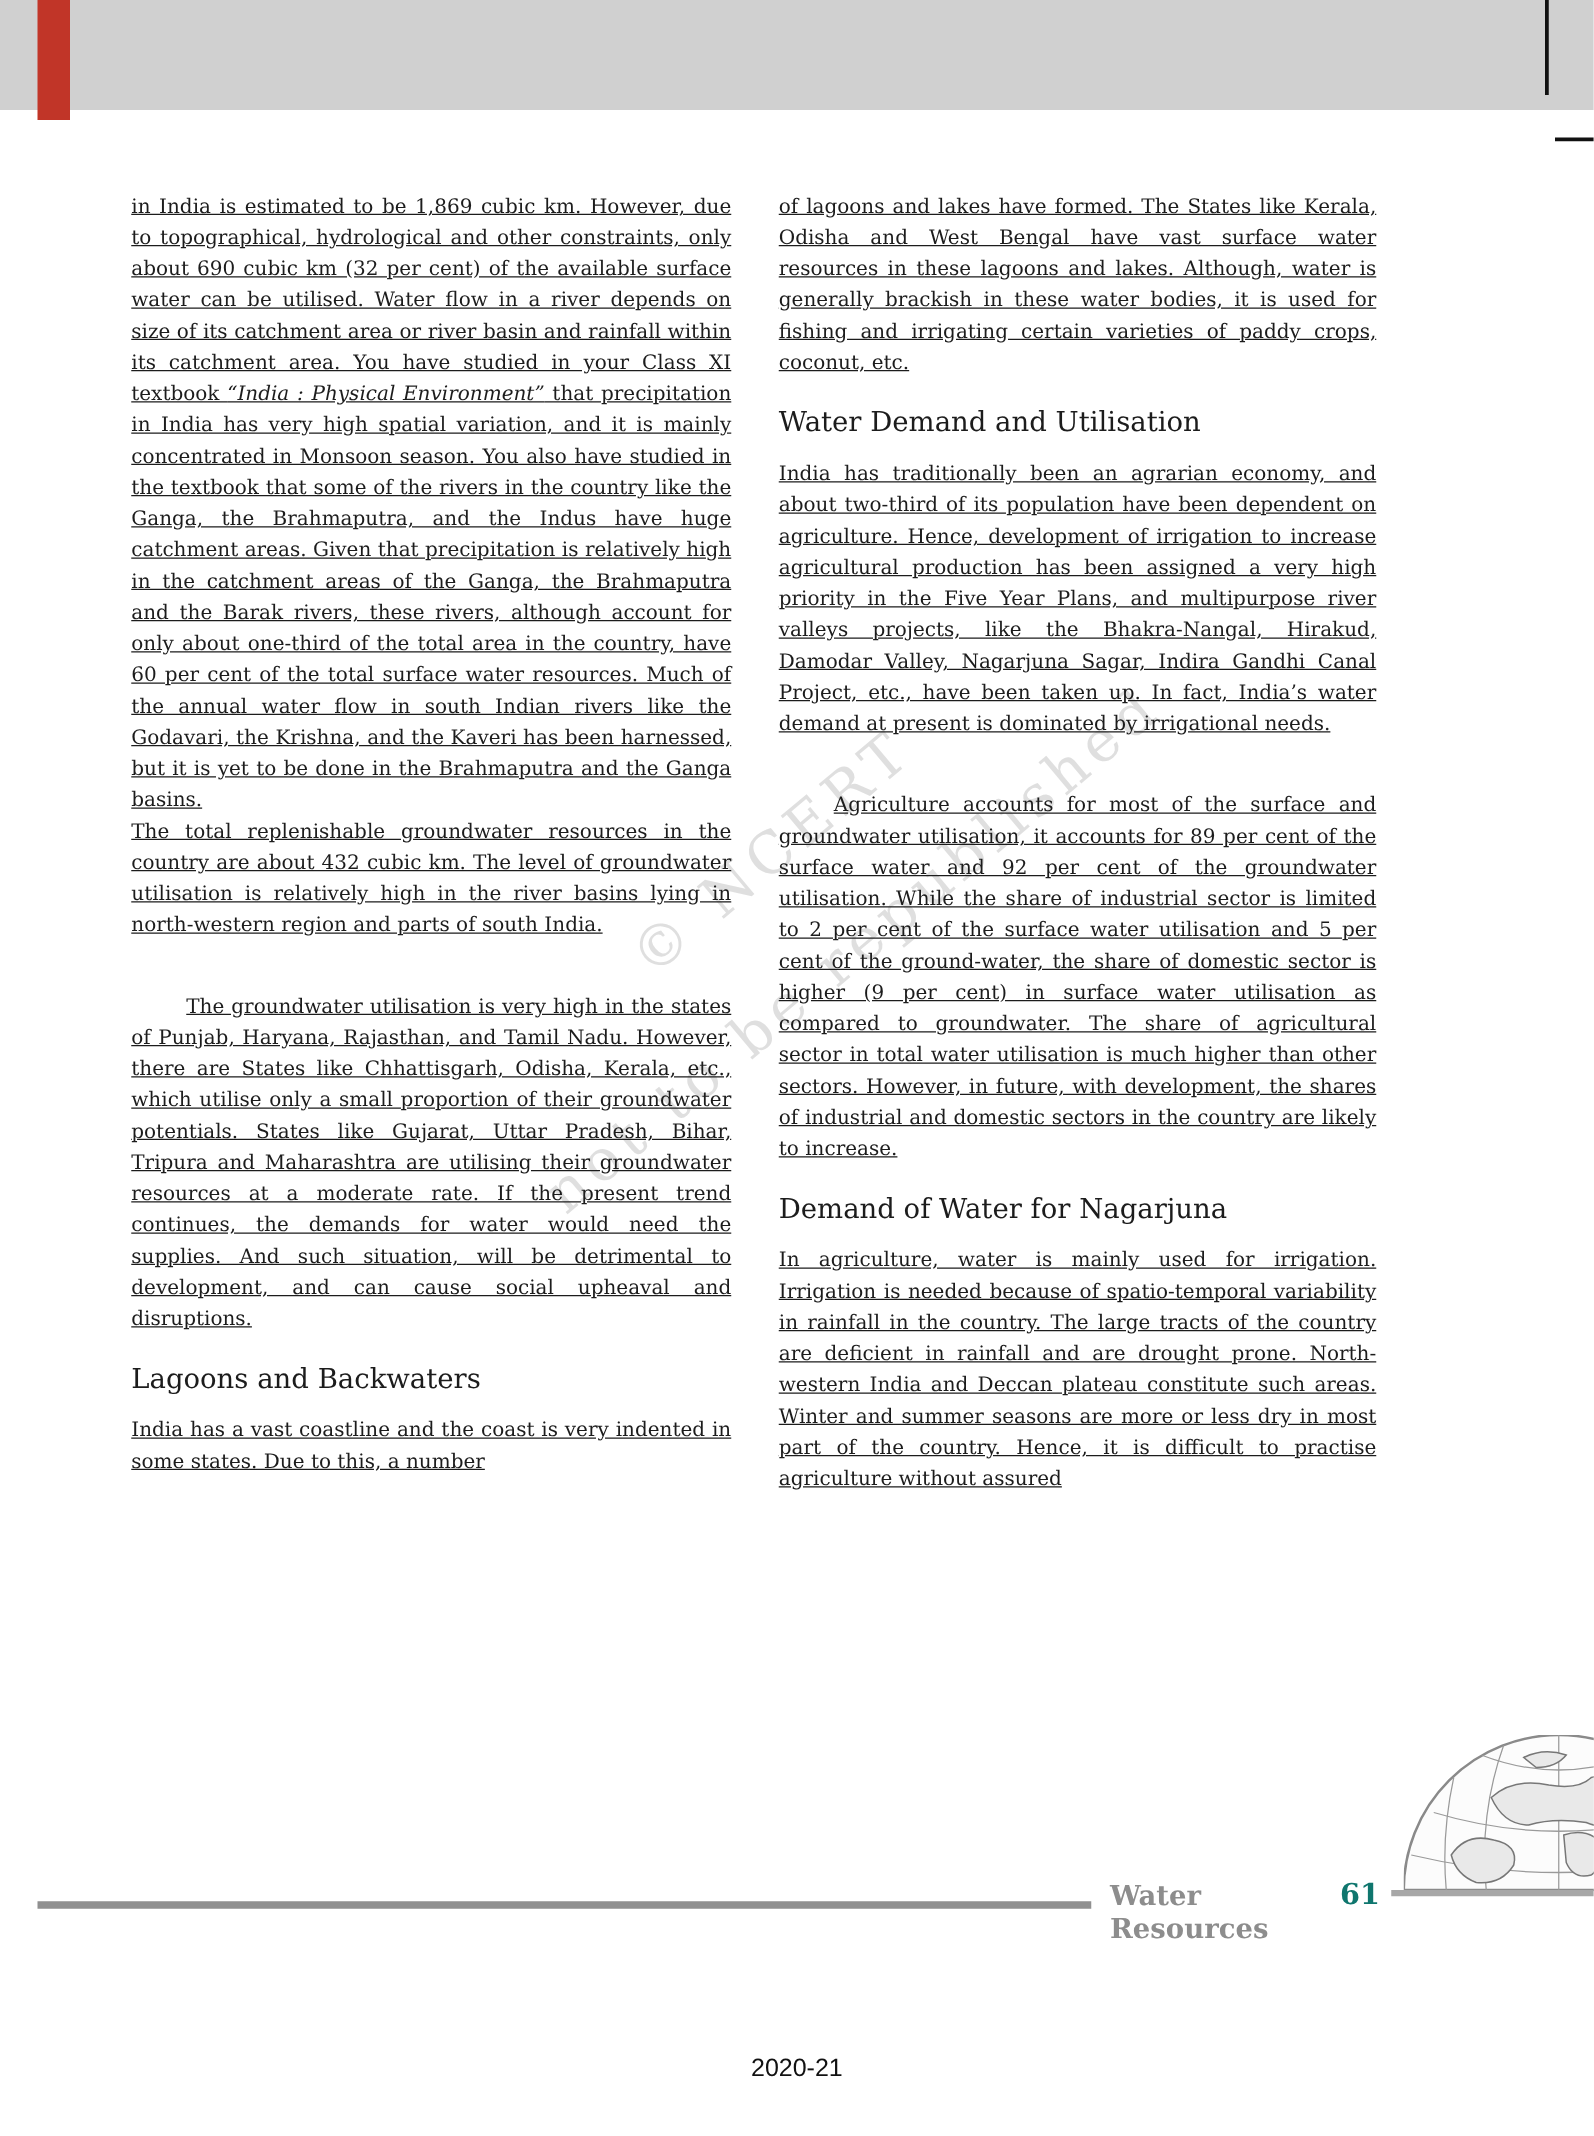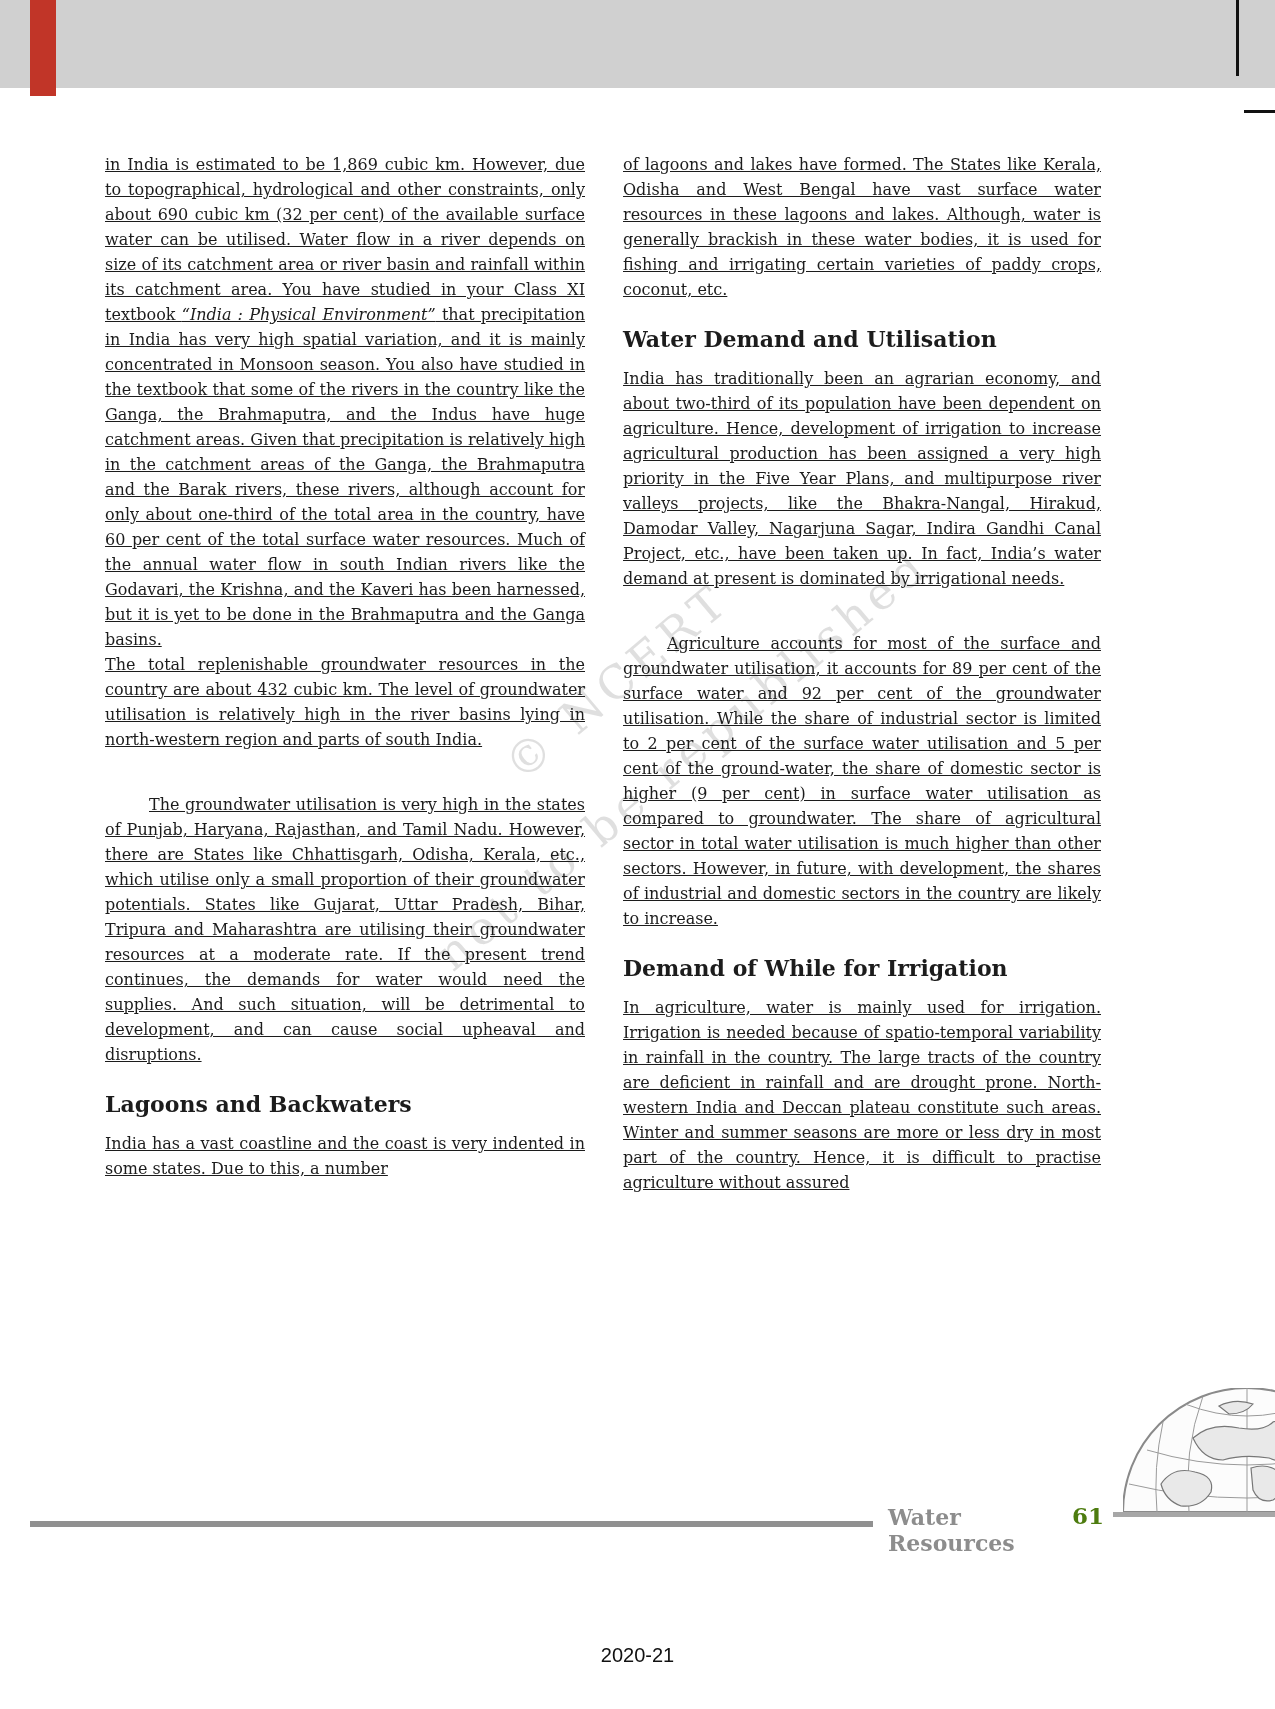--- a/index.html
+++ b/index.html
@@ -13,27 +13,27 @@
   .watermark{position:absolute;left:330px;top:620px;width:640px;
              transform:rotate(-40deg);transform-origin:center center;
              text-align:center;color:#8f8f8f;opacity:0.28;pointer-events:none;
              font-size:46px;letter-spacing:6px;line-height:2.2;white-space:nowrap;}
 
   .col{position:absolute;top:152px;}
   .col-left{left:105px;width:480px;}
   .col-right{left:623px;width:478px;}
   .col p{margin:0;font-size:16px;line-height:25px;text-align:justify;text-decoration:underline;}
   .col p.indent{text-indent:44px;margin-top:40px;}
-  .col h3{margin:24px 0 14px 0;font-size:22px;line-height:26px;font-weight:bold;}
+  .col h3{margin:24px 0 14px 0;font-size:22px;line-height:26px;font-weight:normal;}
   .ital{font-style:italic;}
 
   .footer-rule{position:absolute;left:30px;top:1521px;width:843px;height:6px;background:#909090;}
   .footer-chapter{position:absolute;left:888px;top:1504px;width:170px;font-size:22px;
                   font-weight:bold;color:#8d8d8d;}
-  .footer-page{position:absolute;left:1072px;top:1502px;font-size:23px;font-weight:bold;color:#4d7c0f;}
+  .footer-page{position:absolute;left:1072px;top:1502px;font-size:23px;font-weight:bold;color:#0f766e;}
 
   .globe{position:absolute;left:1123px;top:1388px;}
   .globe-base{position:absolute;left:1113px;top:1512px;width:162px;height:5px;background:#a7a7a7;}
 
   .year{position:absolute;left:0;top:1644px;width:1275px;text-align:center;
         font-family:"Liberation Sans","DejaVu Sans",sans-serif;font-size:20px;color:#111;}
 </style>
 </head>
 <body>
 
@@ -53,21 +53,21 @@
   <p class="indent">The groundwater utilisation is very high in the states of Punjab, Haryana, Rajasthan, and Tamil Nadu. However, there are States like Chhattisgarh, Odisha, Kerala, etc., which utilise only a small proportion of their groundwater potentials. States like Gujarat, Uttar Pradesh, Bihar, Tripura and Maharashtra are utilising their groundwater resources at a moderate rate. If the present trend continues, the demands for water would need the supplies. And such situation, will be detrimental to development, and can cause social upheaval and disruptions.</p>
   <h3>Lagoons and Backwaters</h3>
   <p>India has a vast coastline and the coast is very indented in some states. Due to this, a number</p>
 </div>
 
 <div class="col col-right">
   <p>of lagoons and lakes have formed. The States like Kerala, Odisha and West Bengal have vast surface water resources in these lagoons and lakes.  Although, water is generally brackish in these water bodies, it is used for fishing and irrigating certain varieties of paddy crops, coconut, etc.</p>
   <h3>Water Demand and Utilisation</h3>
   <p>India has traditionally been an agrarian economy, and about two-third of its population have been dependent on agriculture. Hence, development of irrigation to increase agricultural production has been assigned a very high priority in the Five Year Plans, and multipurpose river valleys projects, like the Bhakra-Nangal, Hirakud, Damodar Valley, Nagarjuna Sagar, Indira Gandhi Canal Project, etc., have been taken up. In fact, India’s water demand at present is dominated by irrigational needs.</p>
   <p class="indent">Agriculture accounts for most of the surface and groundwater utilisation, it accounts for 89 per cent of the surface water and 92 per cent of the groundwater utilisation. While the share of industrial sector is limited to 2 per cent of the surface water utilisation and 5 per cent of the ground-water, the share of domestic sector is higher (9 per cent) in surface water utilisation as compared to groundwater. The share of agricultural sector in total water utilisation is much higher than other sectors. However, in future, with development, the shares of industrial and domestic sectors in the country are likely to increase.</p>
-  <h3>Demand of While for Irrigation</h3>
+  <h3>Demand of Water for Nagarjuna</h3>
   <p>In agriculture, water is mainly used for irrigation. Irrigation is needed because of spatio-temporal variability in rainfall in the country. The large tracts of the country are deficient in rainfall and are drought prone. North-western India and Deccan plateau constitute such areas. Winter and summer seasons are more or less dry in most part of the country. Hence, it is difficult to practise agriculture without assured</p>
 </div>
 
 <div class="footer-rule"></div>
 <div class="footer-chapter">Water Resources</div>
 <div class="footer-page">61</div>
 
 <svg class="globe" width="248" height="125" viewBox="0 0 248 125">
   <defs>
     <clipPath id="halfglobe">

